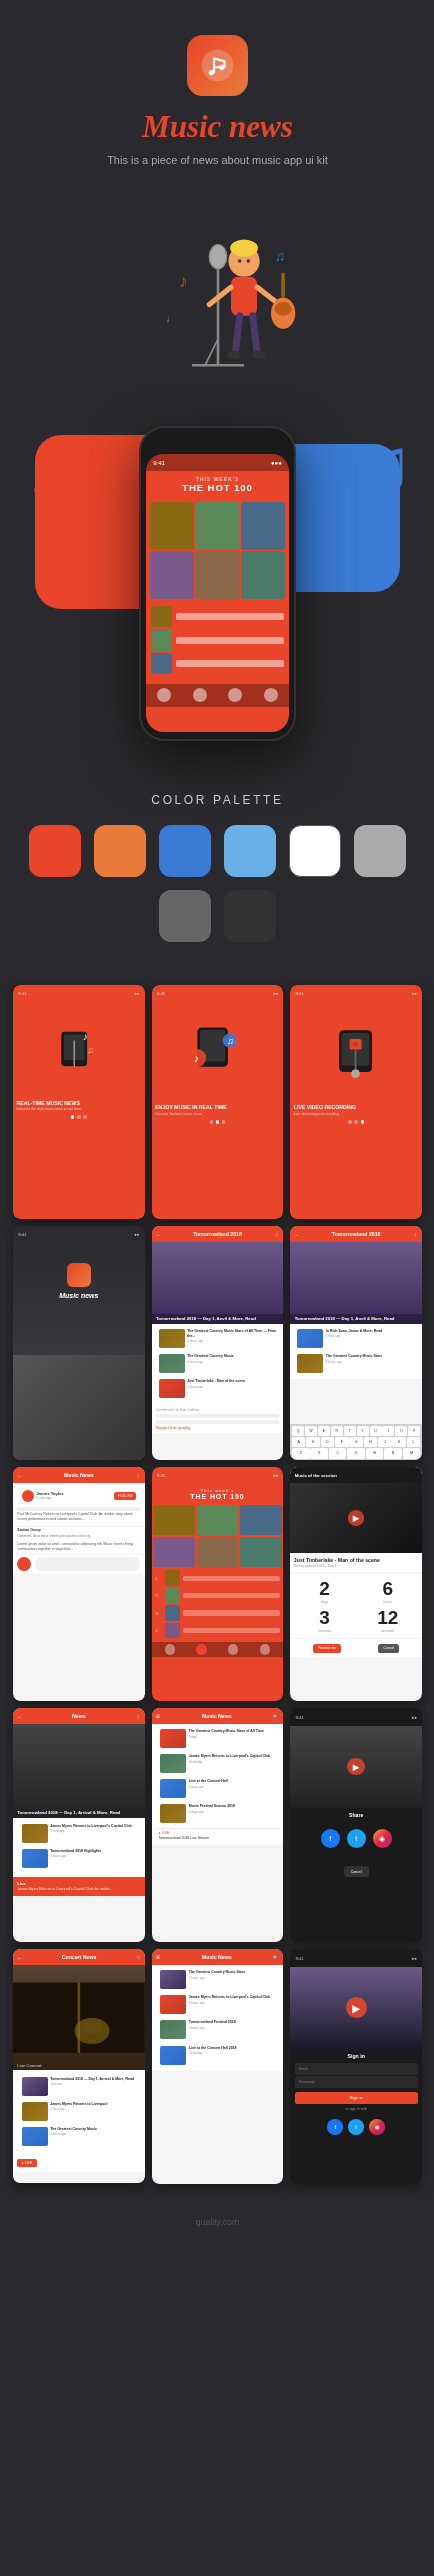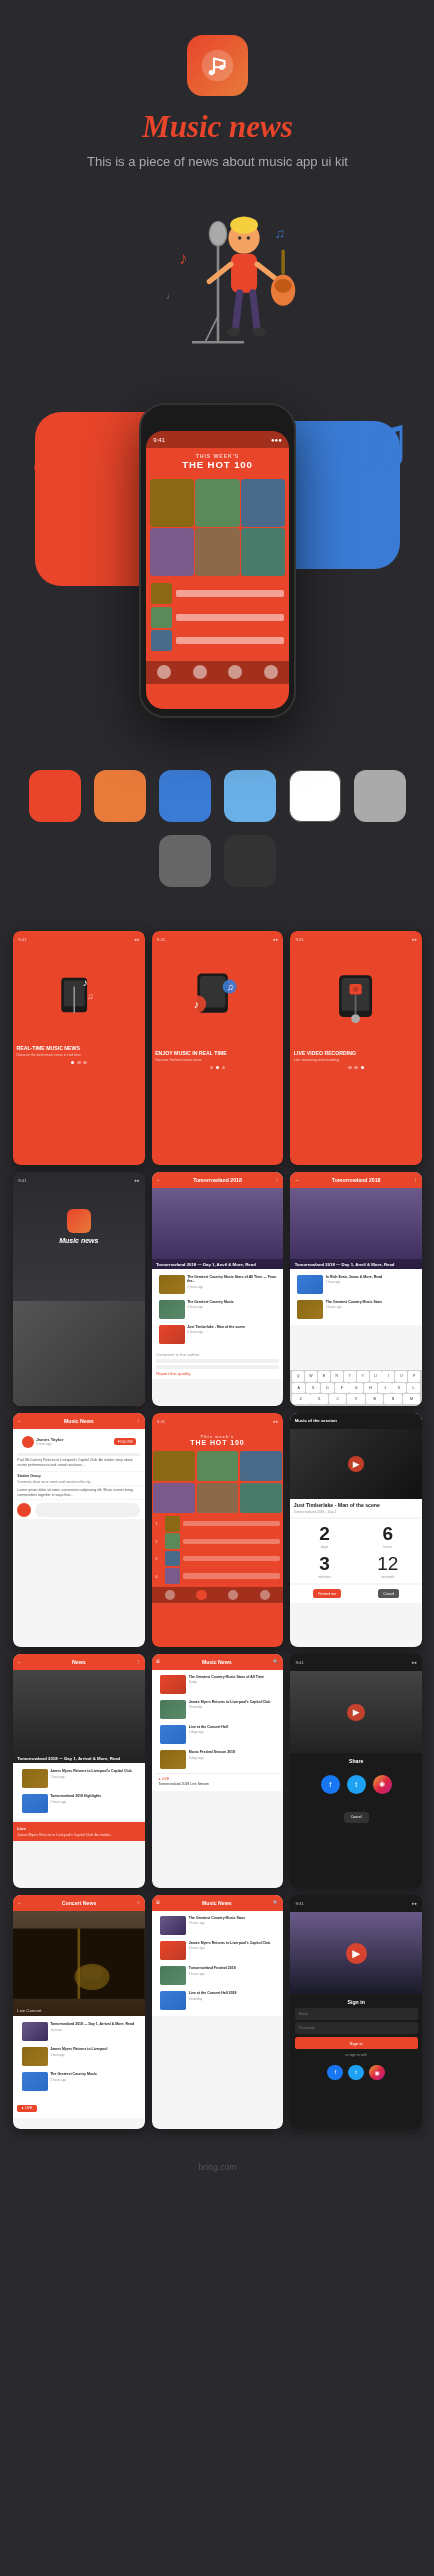--- a/index.html
+++ b/index.html
@@ -31,22 +31,23 @@
     .app-icon svg { width: 35px; height: 35px; }
     .hero-title {
       font-size: 31px;
       font-weight: bold;
       color: #e8452a;
       font-style: italic;
       font-family: Georgia, serif;
       margin-bottom: 8.7px;
     }
     .hero-subtitle {
-      font-size: 13px;
+      font-size: 11px;
       color: #aaa;
+      margin-bottom: 26px;
     }
     
 
     
     .phone-section {
       position: relative;
       width: 100%;
       padding: 17.4px 0 26px;
       display: flex;
       justify-content: center;
@@ -507,20 +508,21 @@
         <div class="phone-nav-icon"></div>
         <div class="phone-nav-icon"></div>
         <div class="phone-nav-icon"></div>
         <div class="phone-nav-icon"></div>
       </div>
     </div>
   </div>
 </div>
 
 <div class="palette-section">
+  <div class="palette-title">COLOR PALETTE</div>
   <div class="palette-row">
     <div class="palette-swatch" style="background:#e8452a;"></div>
     <div class="palette-swatch" style="background:#e87a3a;"></div>
     <div class="palette-swatch" style="background:#3a7bd5;"></div>
     <div class="palette-swatch" style="background:#6ab0e8;"></div>
     <div class="palette-swatch" style="background:#ffffff;border:0.9px solid #555;"></div>
     <div class="palette-swatch" style="background:#aaaaaa;"></div>
     <div class="palette-swatch" style="background:#666666;"></div>
     <div class="palette-swatch" style="background:#333333;"></div>
   </div>
@@ -854,21 +856,21 @@
             </div>
             <div style="text-align:center;">
               <div style="font-size:19px;font-weight:bold;color:#222;">6</div>
               <div style="font-size:3.5px;color:#999;">hours</div>
             </div>
             <div style="text-align:center;">
               <div style="font-size:19px;font-weight:bold;color:#222;">3</div>
               <div style="font-size:3.5px;color:#999;">minutes</div>
             </div>
             <div style="text-align:center;">
-              <div style="font-size:19px;font-weight:normal;color:#222;">12</div>
+              <div style="font-size:19px;font-weight:bold;color:#222;">12</div>
               <div style="font-size:3.5px;color:#999;">seconds</div>
             </div>
           </div>
         </div>
         <div style="display:flex;justify-content:space-around;padding:4.3px;background:#fff;margin-top:1.7px;">
           <div style="background:#e8452a;color:#fff;font-size:3.5px;padding:2.6px 5.2px;border-radius:2.6px;">Remind me</div>
           <div style="background:#555;color:#fff;font-size:3.5px;padding:2.6px 5.2px;border-radius:2.6px;">Cancel</div>
         </div>
       </div>
     </div>
@@ -1099,14 +1101,14 @@
             <div class="share-icon si-tw" style="width:15.7px;height:15.7px;font-size:6px;">t</div>
             <div class="share-icon si-ig" style="width:15.7px;height:15.7px;font-size:6px;">◉</div>
           </div>
         </div>
       </div>
     </div>
   </div>
 
 </div>
 
-<div class="watermark">bring.com</div>
+<div class="watermark">quality.com</div>
 
 
 </body></html>

